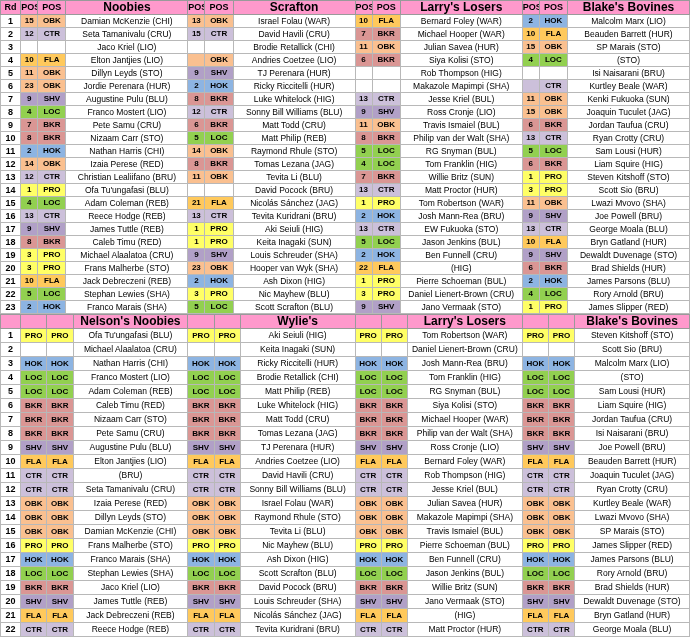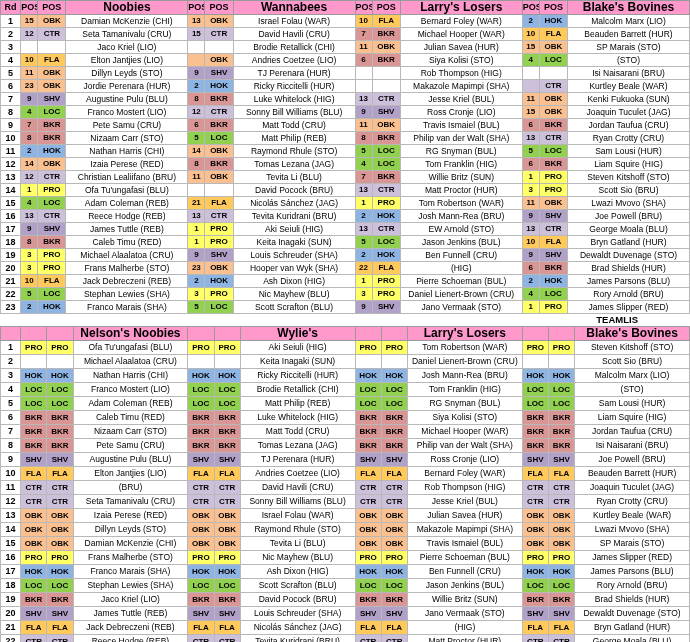--- a/index.html
+++ b/index.html
@@ -38,21 +38,21 @@
         <col style="width:121px">
     </colgroup>
     <thead>
         <tr class="hdr">
           <td>Rd</td>
           <td>POS</td>
           <td>POS</td>
           <td class="team">Noobies</td>
           <td>POS</td>
           <td>POS</td>
-          <td class="team">Wannabees</td>
+          <td class="team">Scrafton</td>
           <td>POS</td>
           <td>POS</td>
           <td class="team">Larry's Losers</td>
           <td>POS</td>
           <td>POS</td>
           <td class="team">Blake's Bovines</td>
         </tr>
       </thead>
     <tbody>
         <tr>
@@ -298,21 +298,21 @@
         <tr>
           <td class="rd">17</td>
           <td class="pos" style="background: rgb(177, 160, 199);">9</td>
           <td class="pos" style="background: rgb(177, 160, 199);">SHV</td>
           <td class="name">James Tuttle (REB)</td>
           <td class="pos" style="background: rgb(255, 255, 102);">1</td>
           <td class="pos" style="background: rgb(255, 255, 102);">PRO</td>
           <td class="name">Aki Seiuli (HIG)</td>
           <td class="pos" style="background: rgb(204, 192, 218);">13</td>
           <td class="pos" style="background: rgb(204, 192, 218);">CTR</td>
-          <td class="name">EW Arnold (STO)</td>
+          <td class="name">EW Fukuoka (STO)</td>
           <td class="pos" style="background: rgb(204, 192, 218);">13</td>
           <td class="pos" style="background: rgb(204, 192, 218);">CTR</td>
           <td class="name">George Moala (BLU)</td>
         </tr>
         <tr>
           <td class="rd">18</td>
           <td class="pos" style="background: rgb(218, 150, 148);">8</td>
           <td class="pos" style="background: rgb(218, 150, 148);">BKR</td>
           <td class="name">Caleb Timu (RED)</td>
           <td class="pos" style="background: rgb(255, 255, 102);">1</td>
@@ -396,21 +396,20 @@
           <td class="pos" style="background: rgb(177, 160, 199);">9</td>
           <td class="pos" style="background: rgb(177, 160, 199);">SHV</td>
           <td class="name">Jano Vermaak (STO)</td>
           <td class="pos" style="background: rgb(255, 255, 102);">1</td>
           <td class="pos" style="background: rgb(255, 255, 102);">PRO</td>
           <td class="name">James Slipper (RED)</td>
         </tr>
       </tbody>
   </table>
 
-  <div id="teamlist-strip">TEAMLIS</div>
 
   <table id="bottom-table">
     <colgroup>
       <col style="width:20px">
       <col style="width:26px">
         <col style="width:26px">
         <col style="width:114px">
       <col style="width:26px">
         <col style="width:26px">
         <col style="width:114px">

